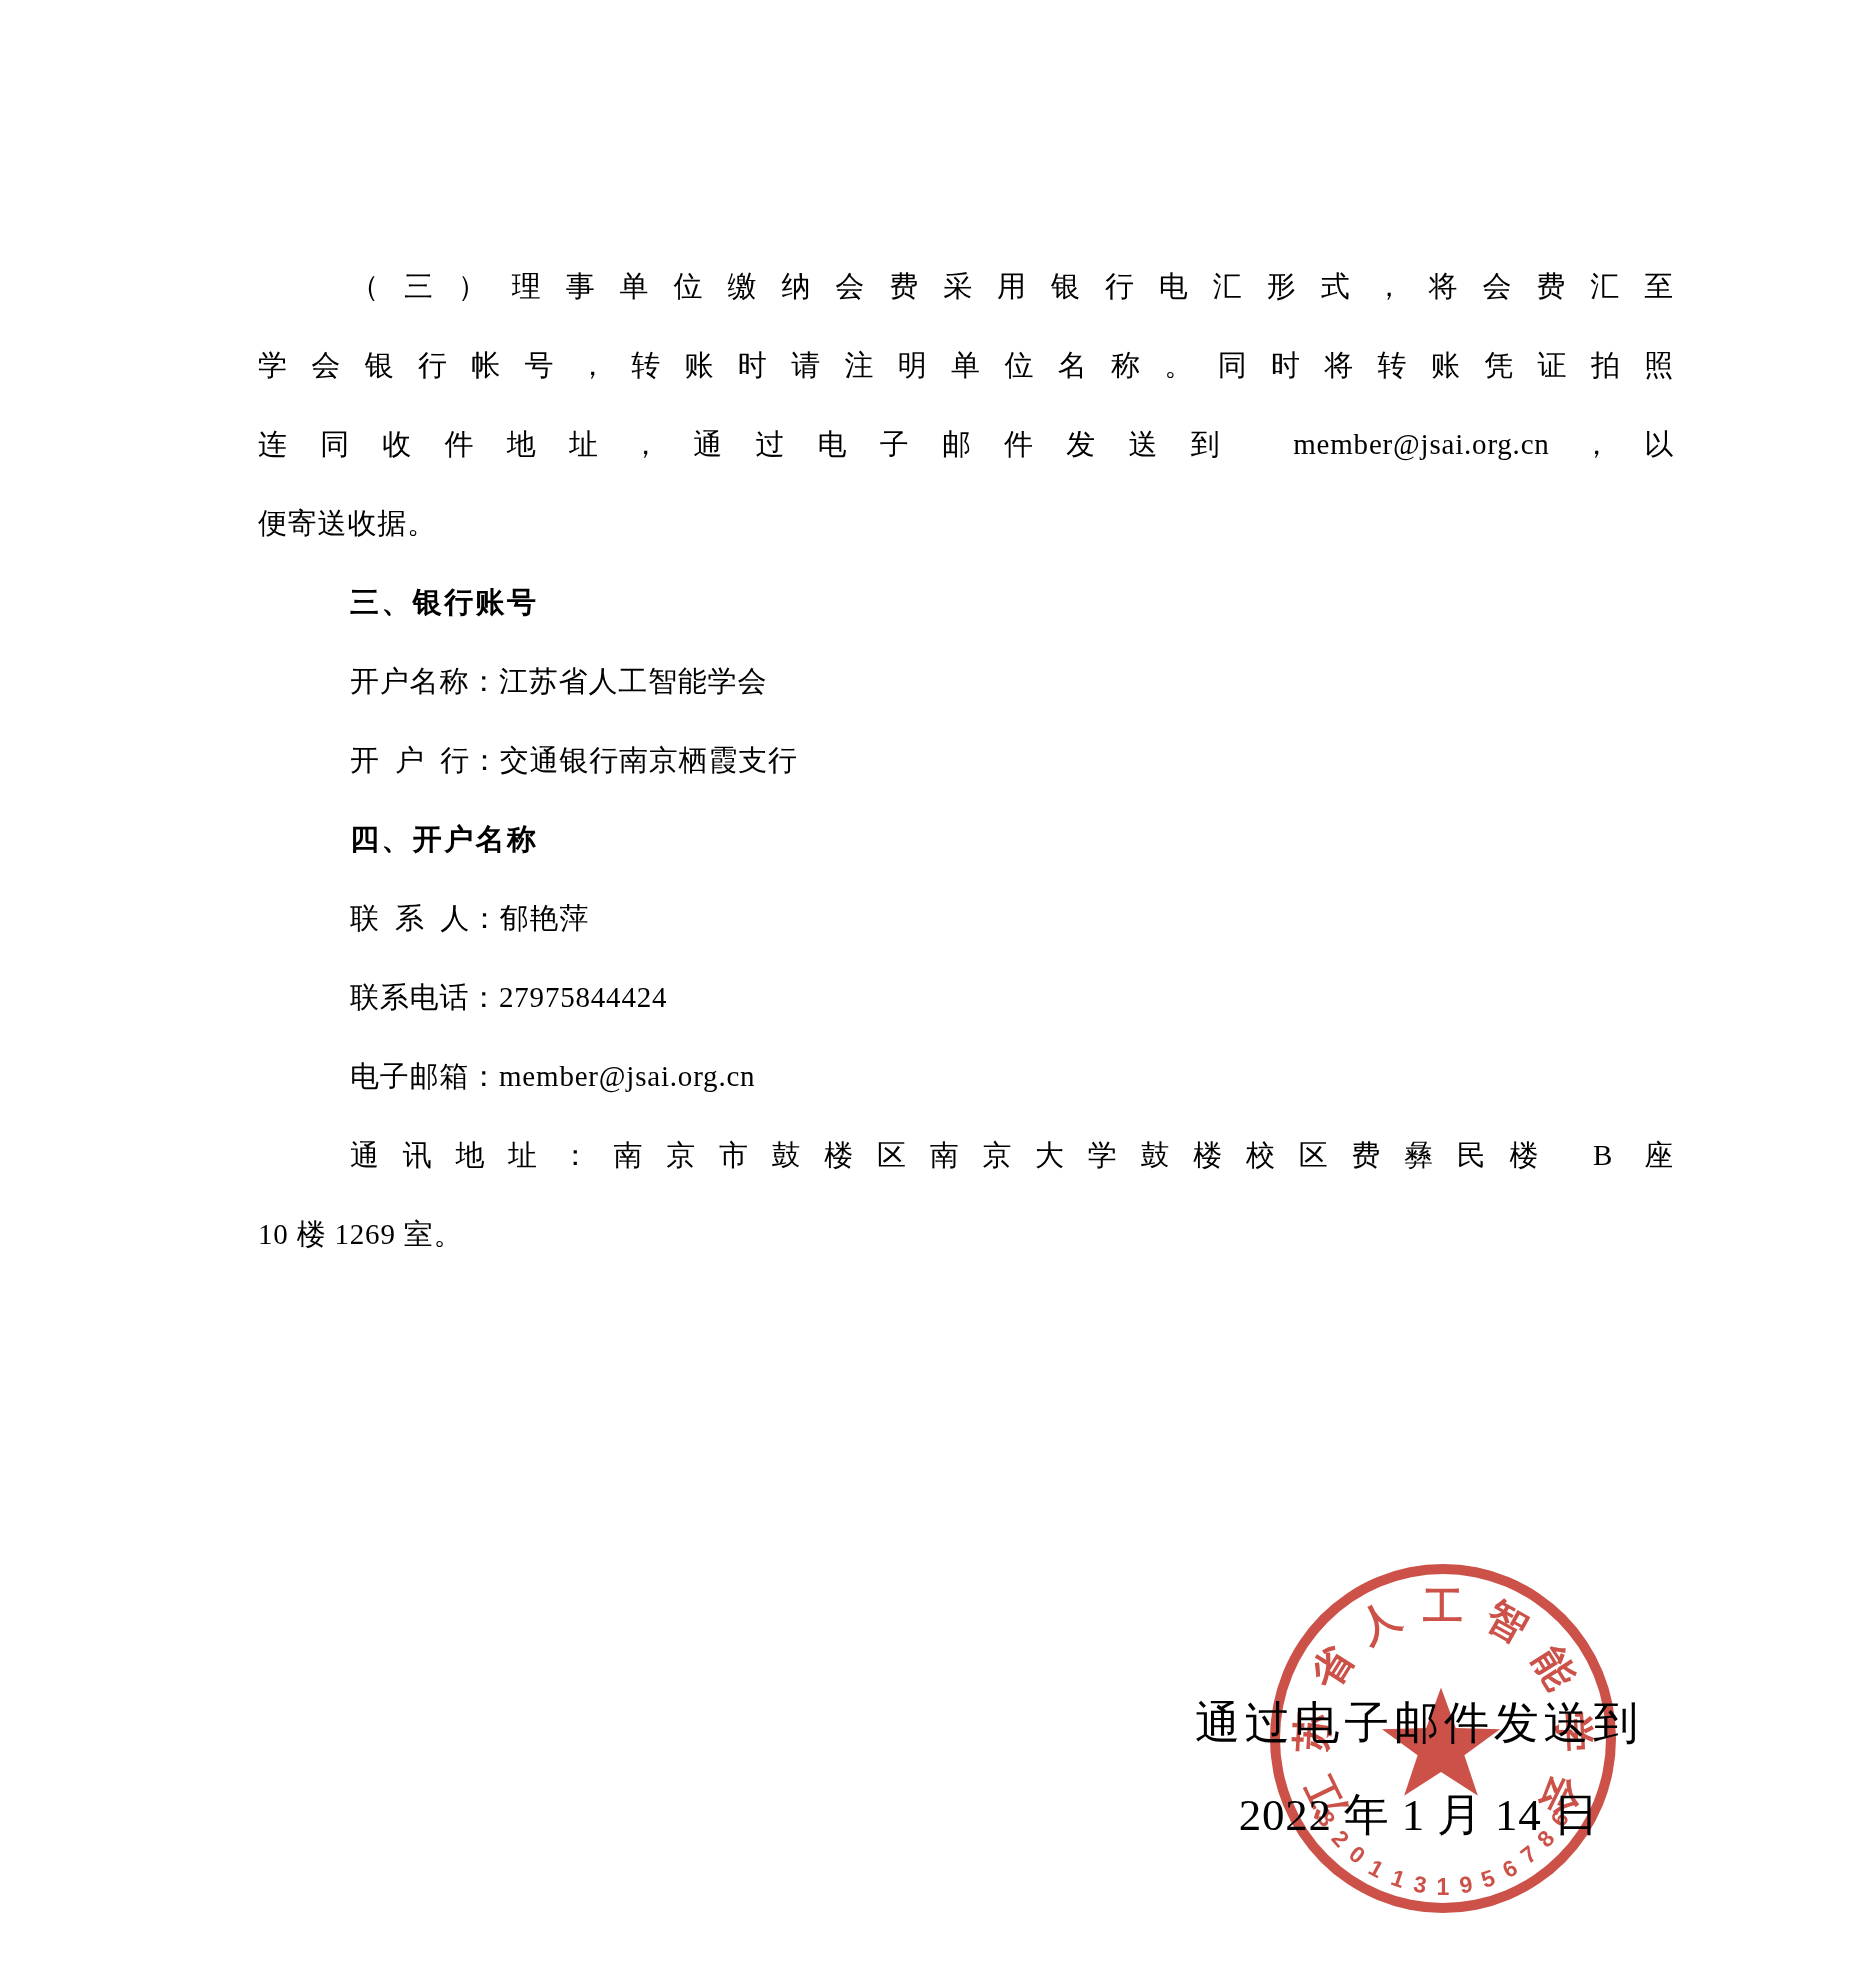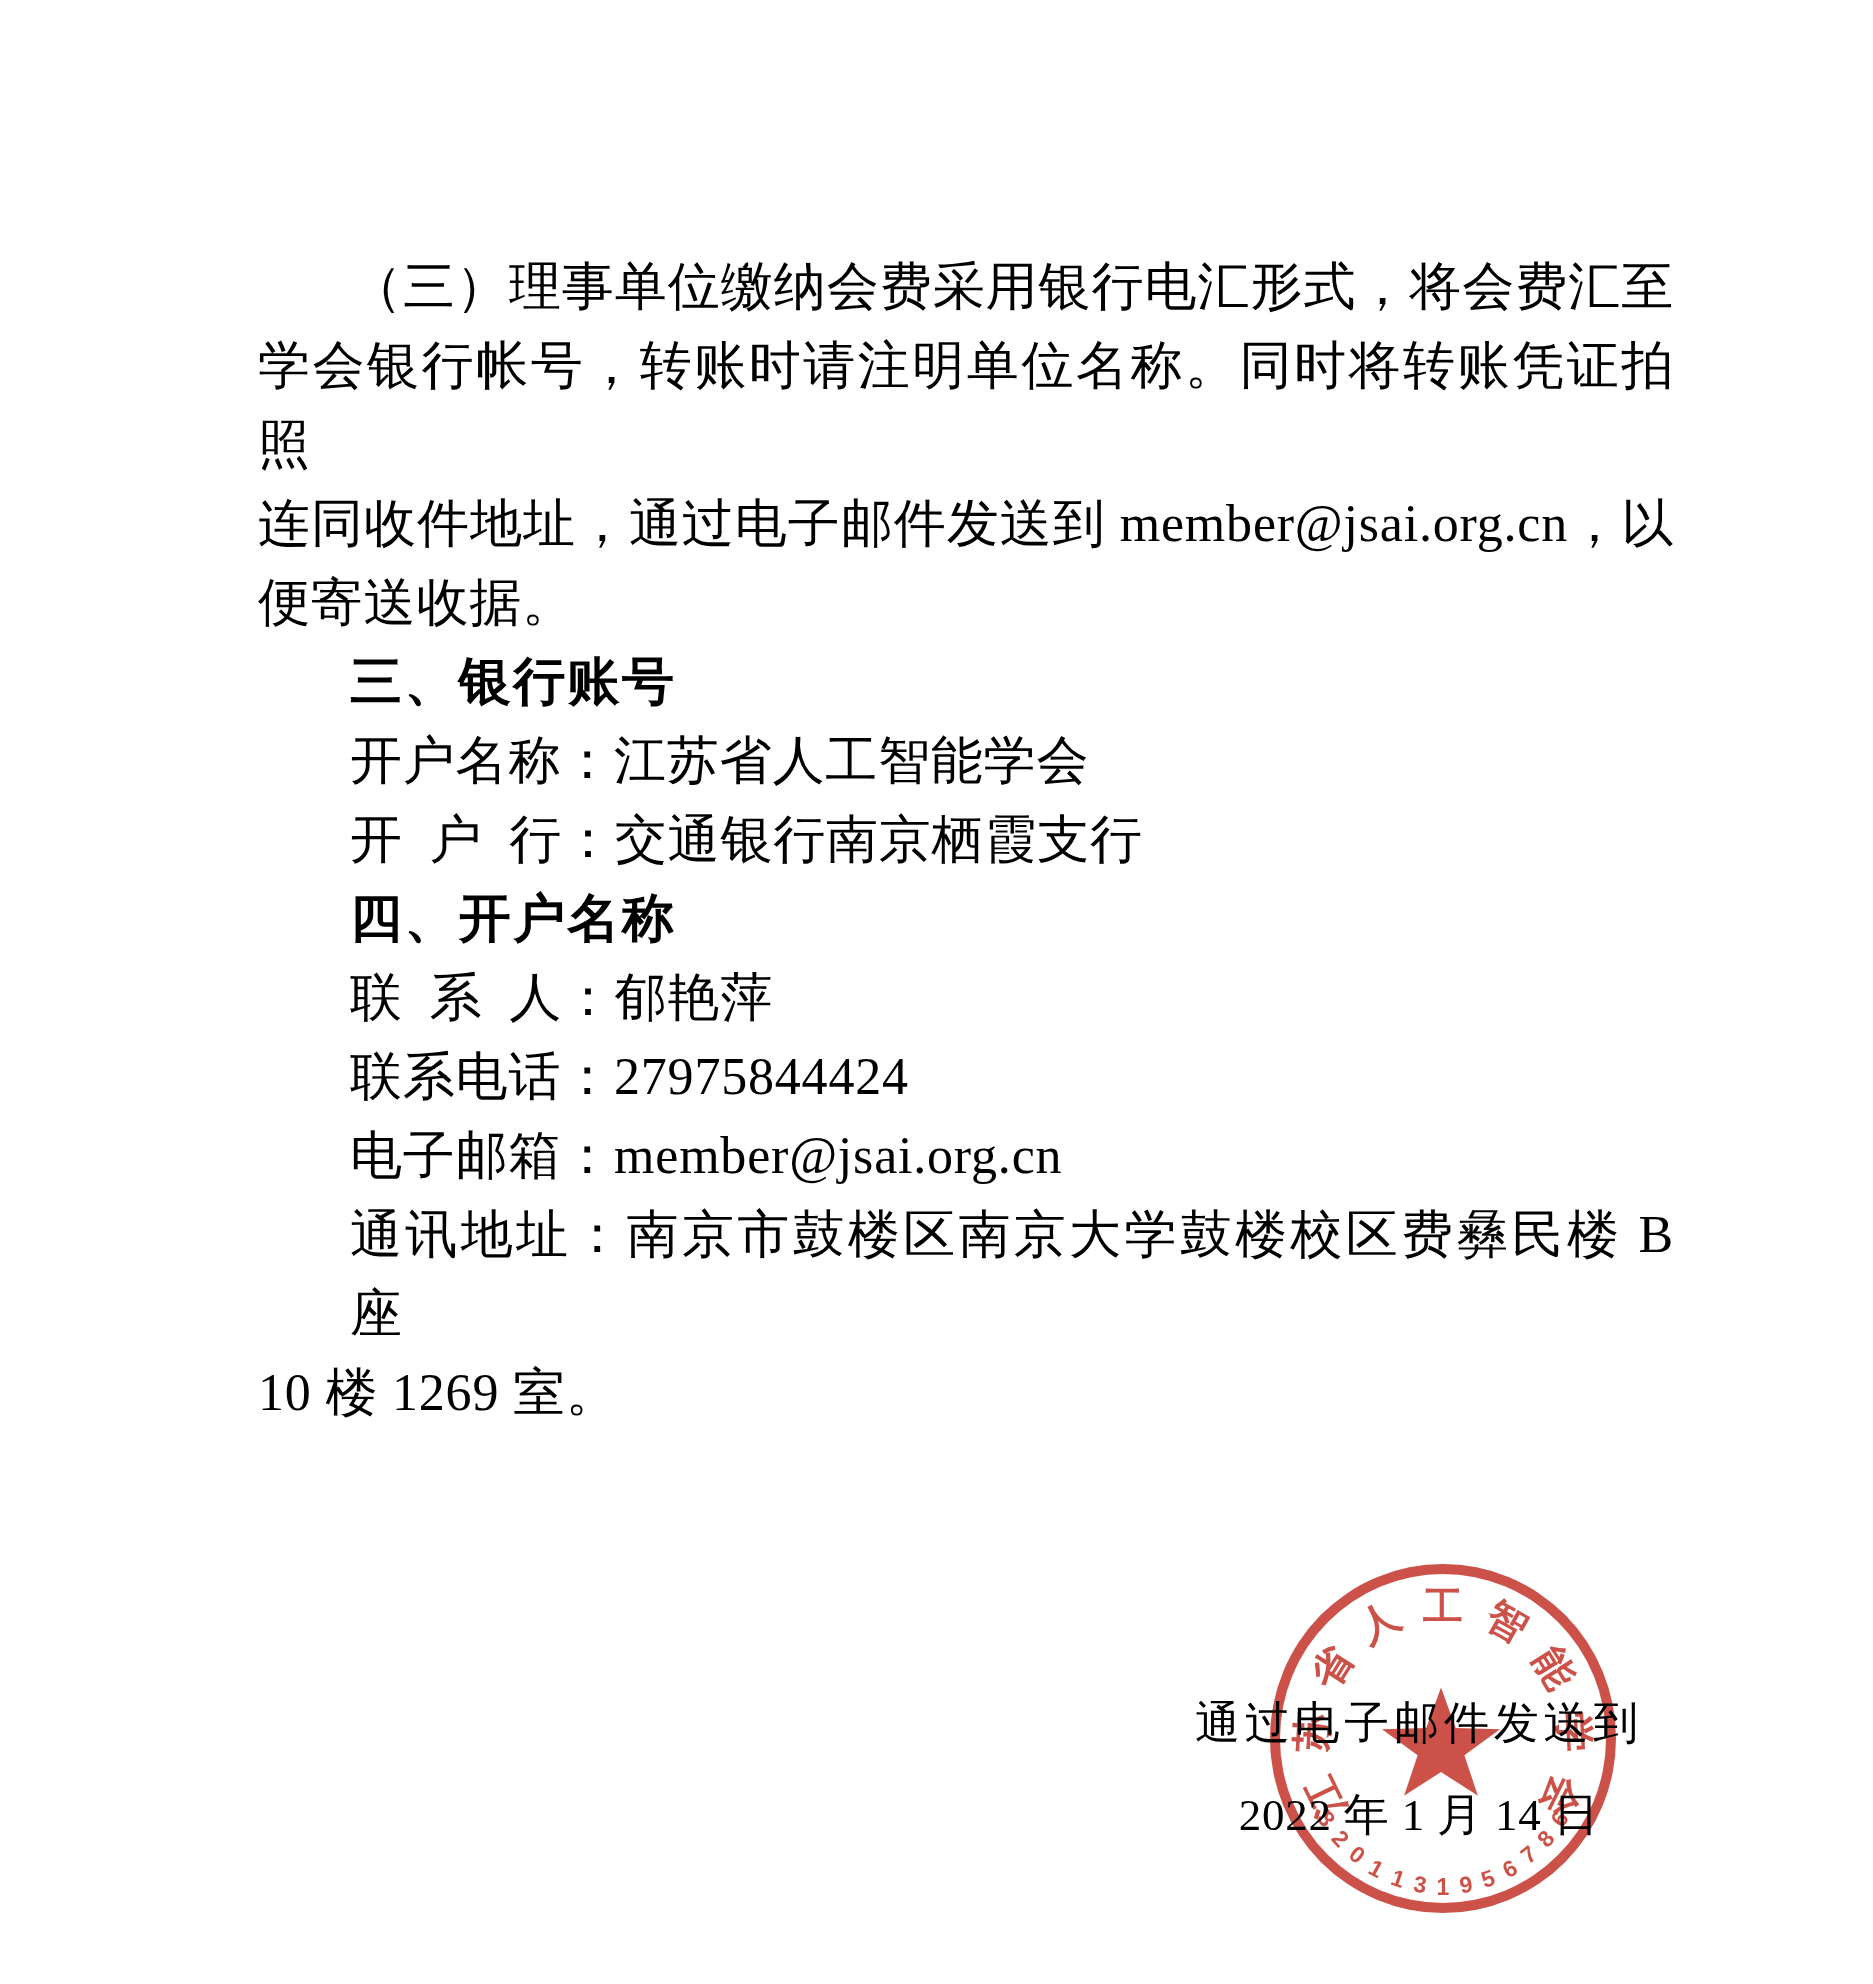--- a/index.html
+++ b/index.html
@@ -16,21 +16,21 @@
     color: #000000;
     overflow: hidden;
   }
 
   
   .body-text {
     position: absolute;
     left: 258px;
     top: 247px;
     width: 1416px;
-    font-size: 52px;
+    font-size: 29px;
     line-height: 79px;
     letter-spacing: 0.8px;
   }
   .tline { min-height: 79px; }
   .just {
     text-align: justify;
     text-align-last: justify;
   }
   .indent2 { text-indent: 92px; }
   .pad2 { padding-left: 92px; }

